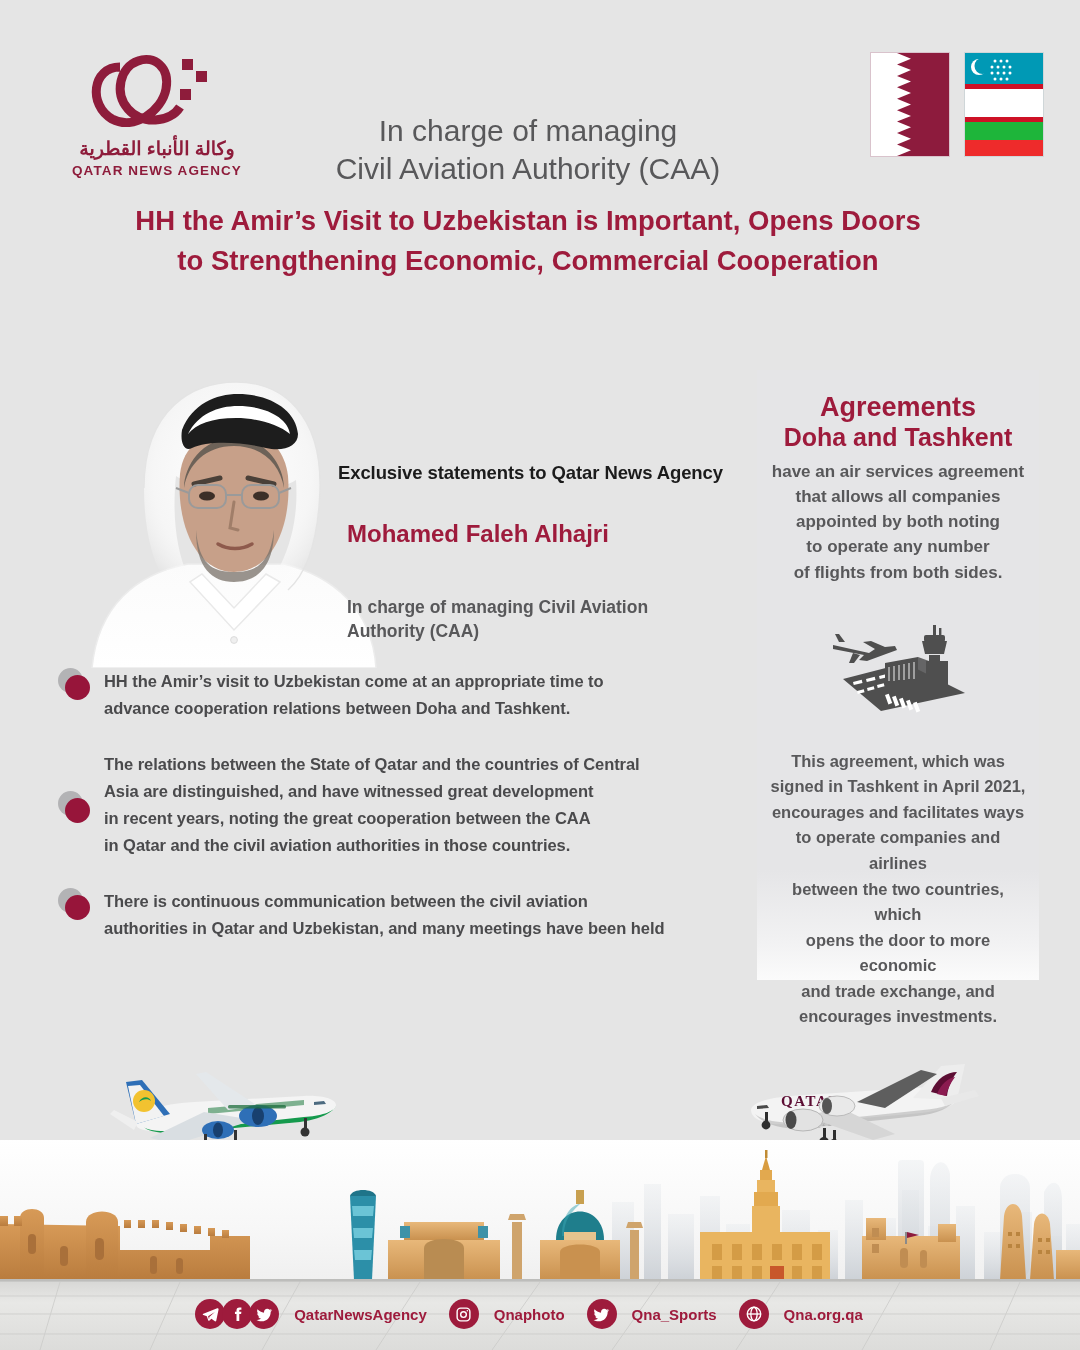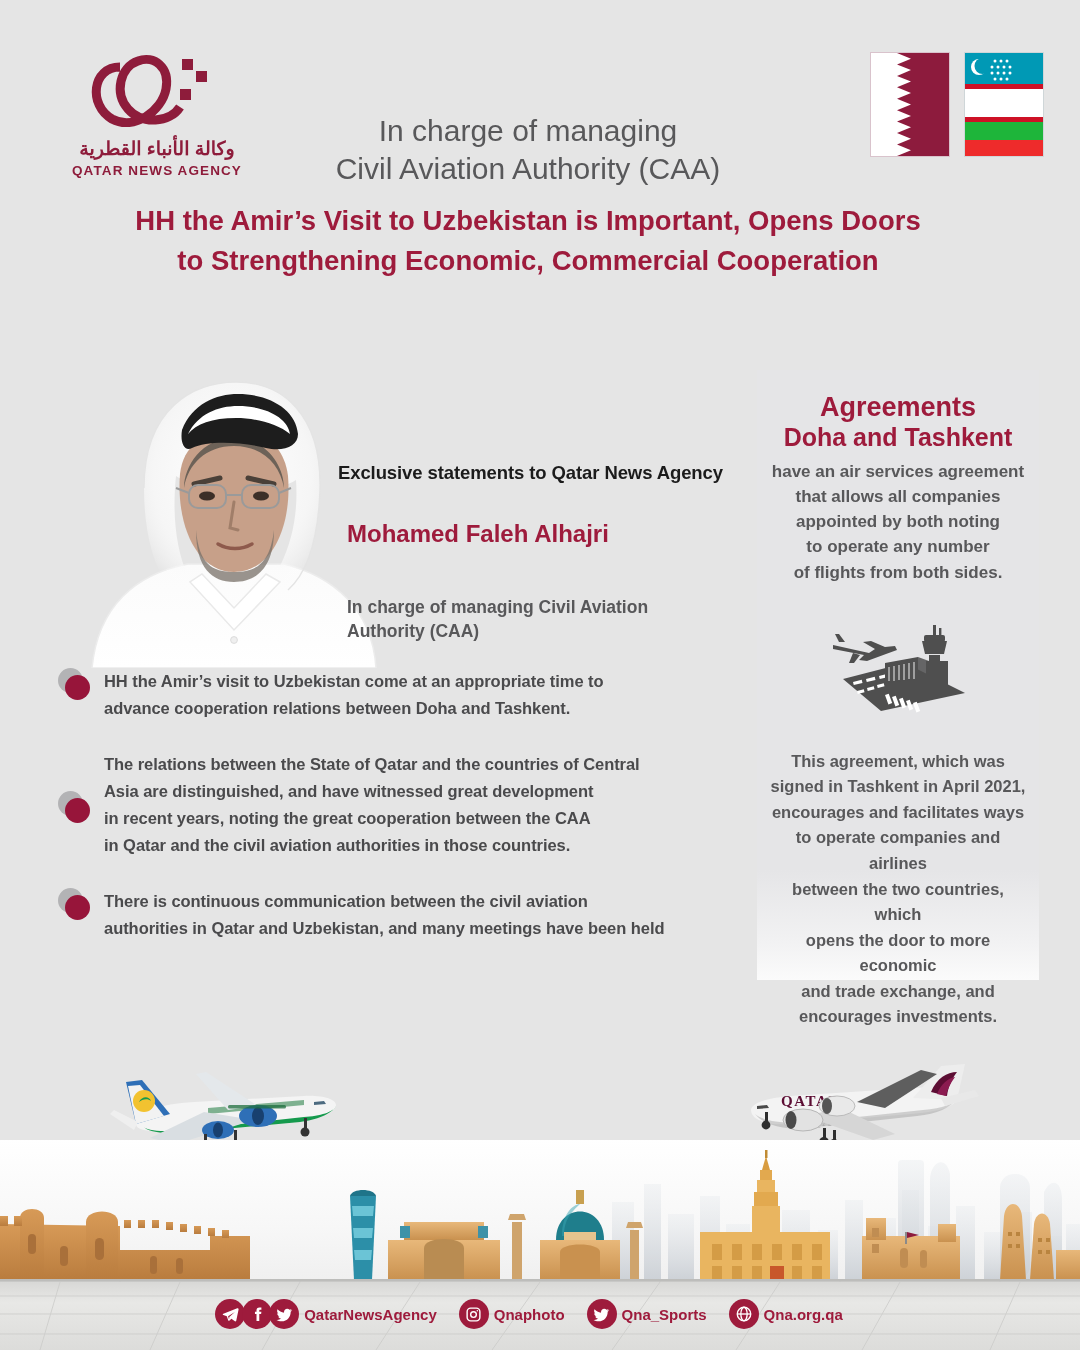--- a/index.html
+++ b/index.html
@@ -106,21 +106,21 @@
     position:absolute; left:0; top:1294px; width:1080px; height:40px;
     display:flex; align-items:center; justify-content:center; gap:0px;
   }
   .sgroup { display:flex; align-items:center; }
   .sicon {
     width:30px; height:30px; border-radius:50%; background:#9E1B3C;
     display:flex; align-items:center; justify-content:center; margin-right:-3px;
   }
   .sicon svg { display:block; }
   .slabel {
-    color:#9E1B3C; font-size:15px; font-weight:bold; margin-left:8px; margin-right:22px;
+    color:#9E1B3C; font-size:15px; font-weight:bold; margin-left:18px; margin-right:22px;
     white-space:nowrap;
   }
 </style>
 </head>
 <body>
 
 <div class="page">
 
   <div class="logo">
     <svg width="190" height="92" viewBox="0 0 190 92">

